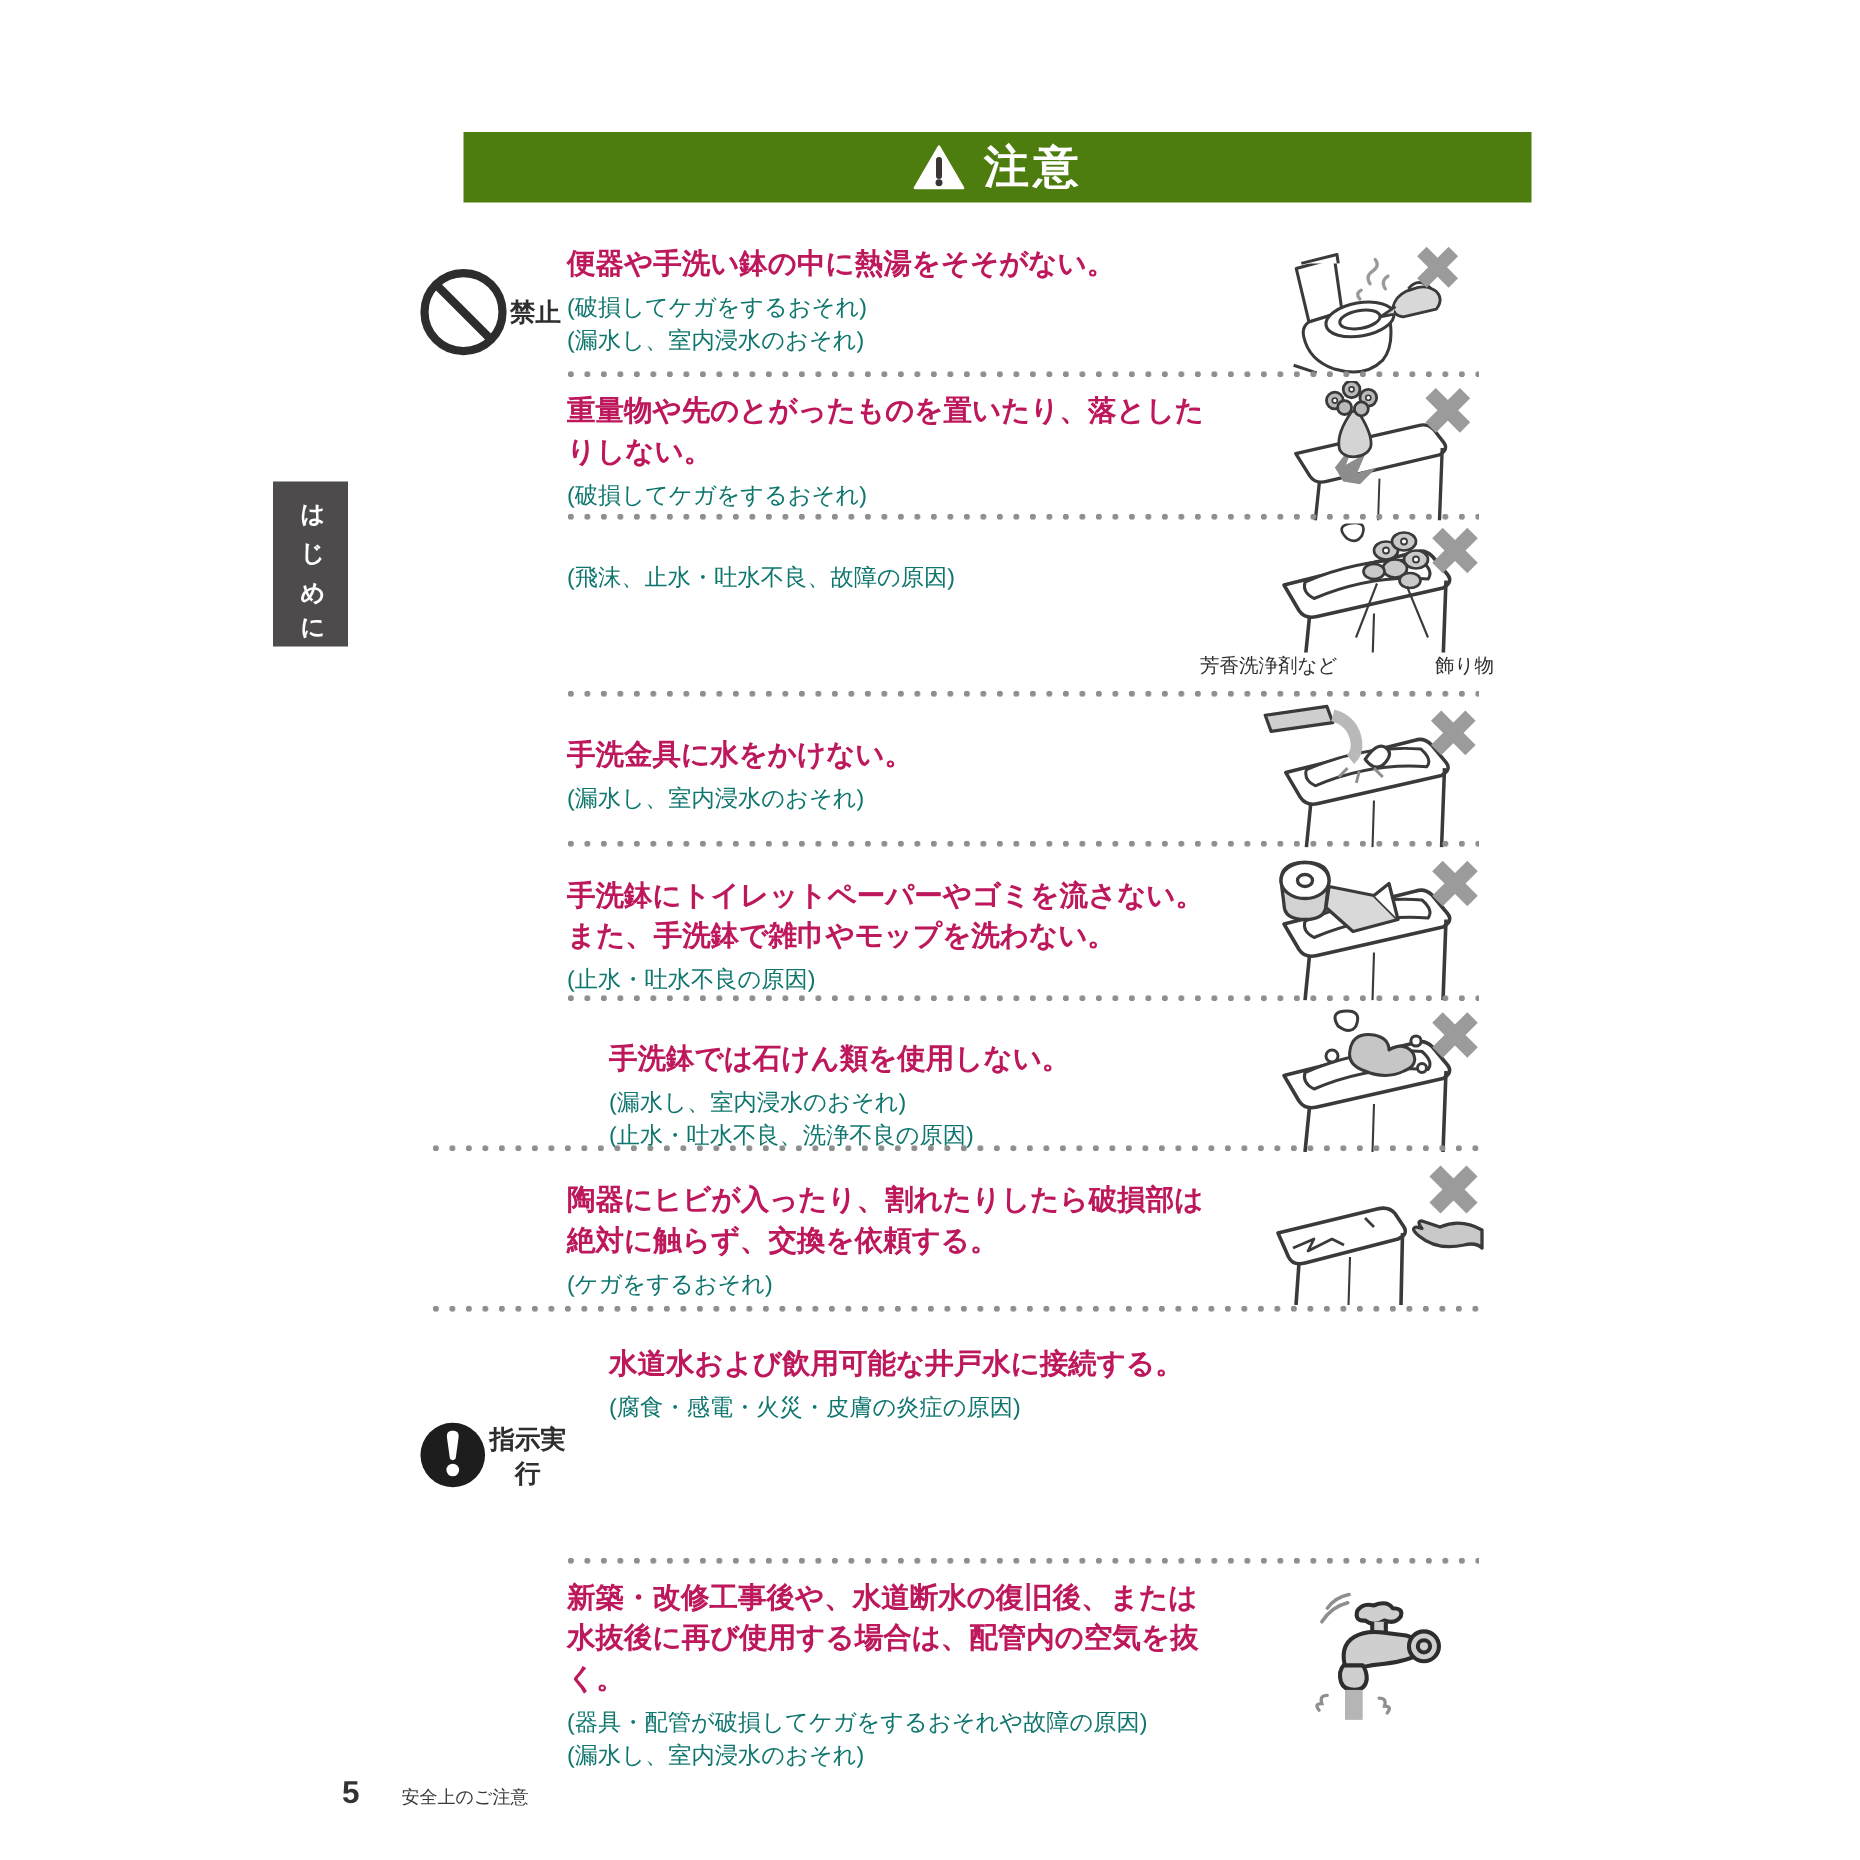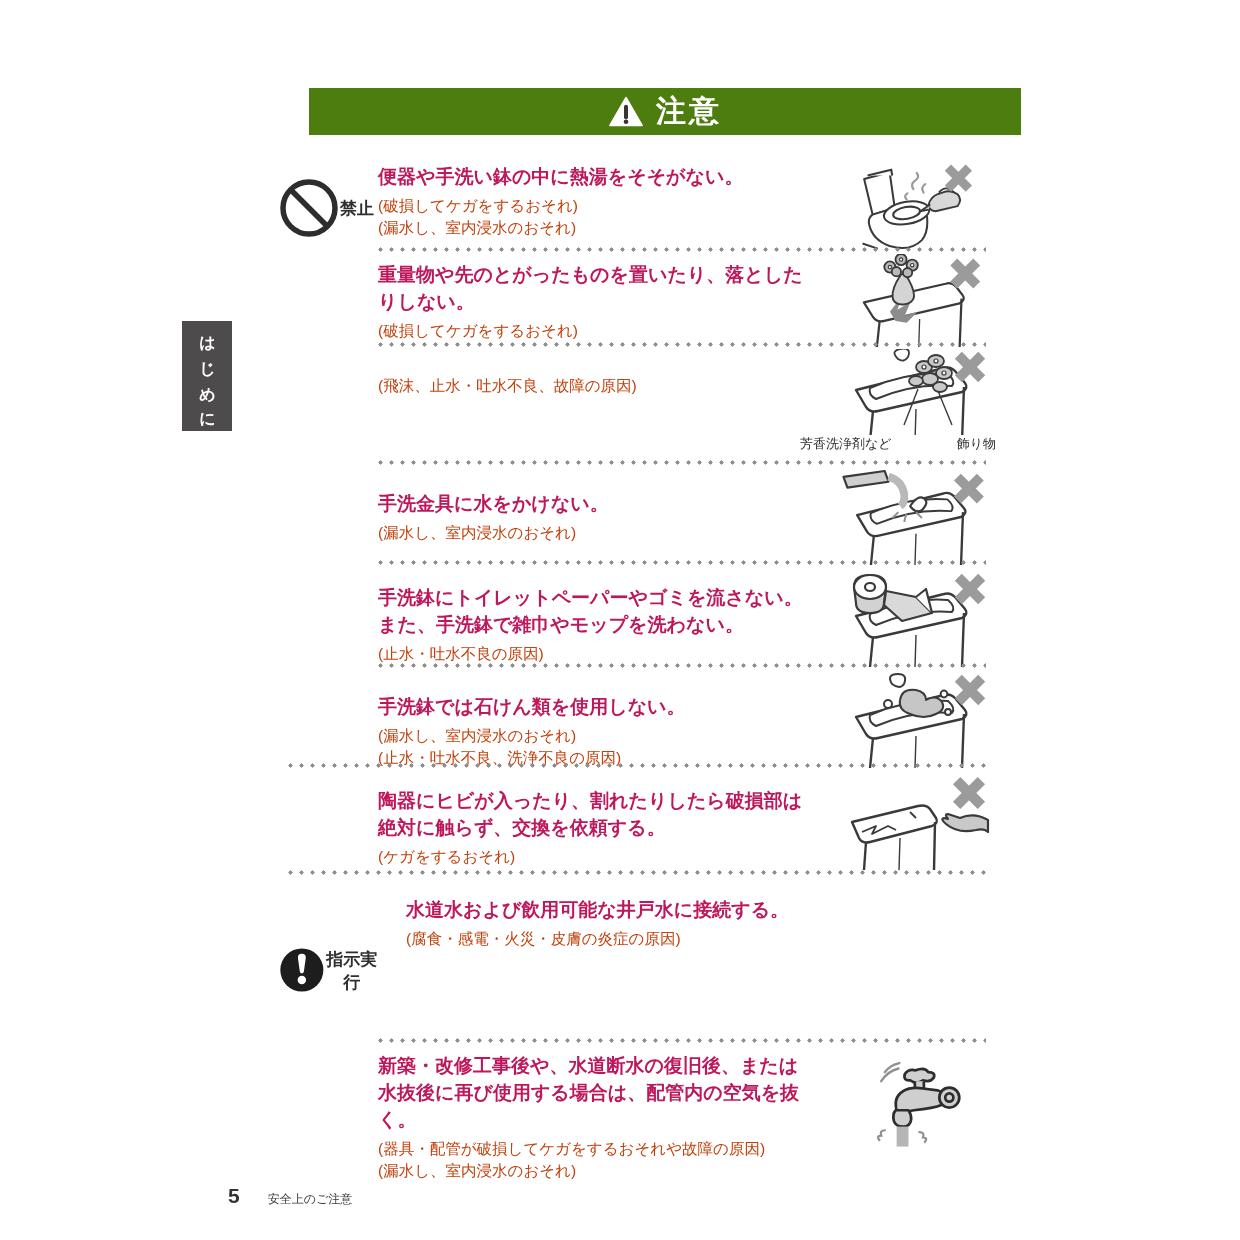--- a/index.html
+++ b/index.html
@@ -20,36 +20,36 @@
     background:#4d4b4c;color:#fff;display:flex;align-items:center;justify-content:center;
     writing-mode:vertical-rl;font-size:16px;font-weight:600;letter-spacing:7px;
   }
   
   .content{position:absolute;left:278px;top:160px;width:712px;}
   .row{position:relative;display:flex;box-sizing:border-box;}
   .col-icon{width:100px;flex:0 0 100px;display:flex;flex-direction:row;align-items:center;text-align:center;}
   .col-text{flex:1 1 auto;min-width:0;}
   .col-illus{flex:0 0 170px;width:170px;display:flex;flex-direction:column;align-items:flex-end;}
   .heading{margin:0 0 4px 0;font-size:19px;font-weight:bold;color:#be185d;line-height:1.42;}
-  .note{margin:0;font-size:15.5px;color:#c2410c;line-height:1.42;}
+  .note{margin:0;font-size:15.5px;color:#0f766e;line-height:1.42;}
   .para{margin:4px 0 0 14px;font-size:15.5px;color:#3c3c3c;line-height:1.47;}
   .dots{position:absolute;left:100px;right:4px;bottom:0;height:5px;
     background-image:radial-gradient(circle at 2.5px 2.5px,#8f8f8f 1.9px,transparent 2.2px);
     background-size:11px 5px;background-repeat:repeat-x;}
   .dots.wide{left:10px;}
   .sign-label{font-size:17px;font-weight:bold;color:#2e2e2e;margin-top:1px;}
   .illus-labels{display:flex;justify-content:space-between;width:196px;margin-right:-6px;
     font-size:13px;color:#2e2e2e;white-space:nowrap;}
   
   .r1{height:92px;padding-top:4px;}
   .r2{height:95px;padding-top:10px;}
   .r3{height:118px;padding-top:26px;}
   .r4{height:100px;padding-top:24px;}
   .r5{height:103px;padding-top:18px;}
-  .r6{height:100px;padding-top:24px;}
+  .r6{height:100px;padding-top:24px;gap:28px;}
   .r7{height:107px;padding-top:18px;}
   .r8{height:168px;padding-top:22px;}
   .r9{height:117px;padding-top:10px;}
   .r3 .col-text,.r4 .col-text,.r5 .col-text,.r6 .col-text,.r7 .col-text{padding-top:2px;}
   .r3 .col-illus{margin-top:-24px;align-items:flex-end;}
   .r4 .col-illus{margin-top:-20px;}
   .r5 .col-illus{margin-top:-14px;}
   .r6 .col-illus{margin-top:-20px;}
   .r7 .col-illus{margin-top:-12px;}
   .r1 .col-illus{margin-top:-2px;}

